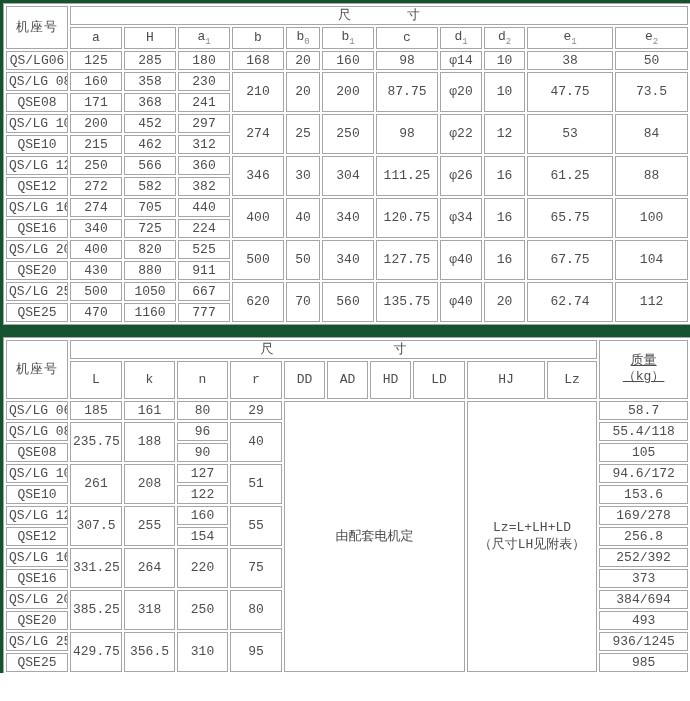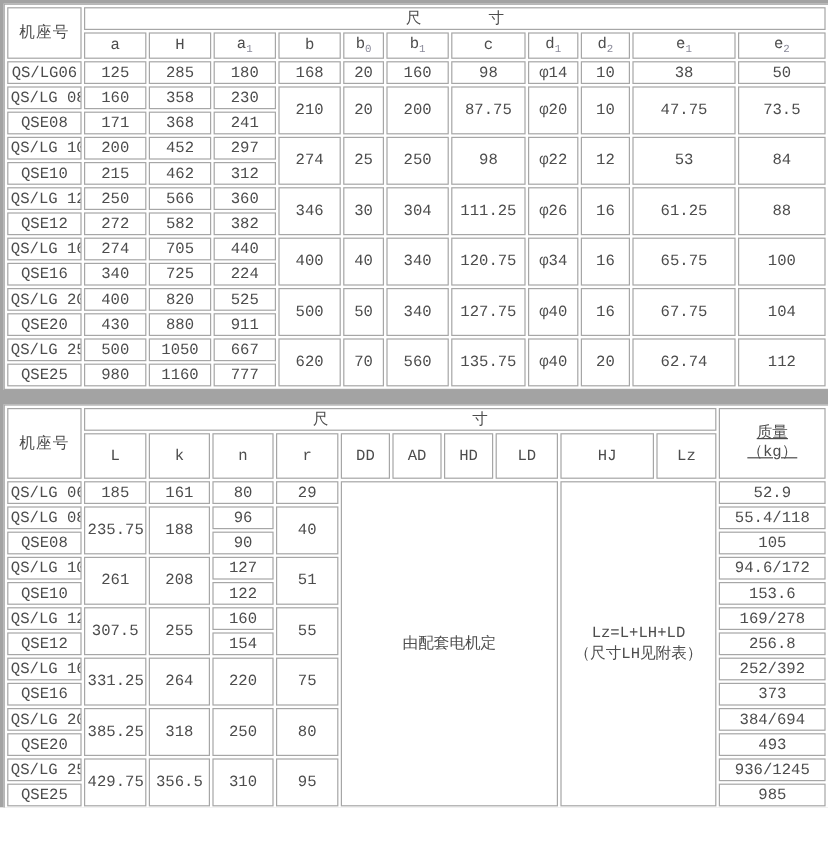--- a/index.html
+++ b/index.html
@@ -7,21 +7,21 @@
     padding: 0;
     background: #ffffff;
     font-family: "Liberation Mono", "DejaVu Sans Mono", monospace;
     color: #4d4d4d;
   }
   .page {
     width: 690px;
     height: 673px;
     padding: 3px 0 0 3px;
     box-sizing: border-box;
-    background: #a3a3a3;
+    background: #14532d;
   }
   table.dim-table {
     border-collapse: separate;
     border-spacing: 2px;
     table-layout: fixed;
     width: 686px;
     border: 1px solid #a6a6a6;
     background: #ffffff;
   }
   table.dim-table + table.dim-table {
@@ -227,21 +227,21 @@
           <td rowspan="2">70</td>
           <td rowspan="2">560</td>
           <td rowspan="2">135.75</td>
           <td rowspan="2">φ40</td>
           <td rowspan="2">20</td>
           <td rowspan="2">62.74</td>
           <td rowspan="2">112</td>
         </tr>
         <tr>
           <td>QSE25</td>
-          <td>980</td>
+          <td>470</td>
           <td>1160</td>
           <td>777</td>
         </tr>
       </tbody>
   </table>
 
   <table class="dim-table" id="t2">
     <colgroup>
       <col style="width:62px">
         <col style="width:52px">
@@ -288,21 +288,21 @@
           <td>QS/LG 06</td>
           <td>185</td>
           <td>161</td>
           <td>80</td>
           <td>29</td>
           <td rowspan="13" colspan="4" class="note-cell">由配套电机定</td>
           <td rowspan="13" colspan="2" class="note-cell">
             <div>Lz=L+LH+LD</div>
             <div>（尺寸LH见附表）</div>
           </td>
-          <td>52.9</td>
+          <td>58.7</td>
         </tr>
         <tr>
           <td>QS/LG 08</td>
           <td rowspan="2">235.75</td>
           <td rowspan="2">188</td>
           <td>96</td>
           <td rowspan="2">40</td>
           <td>55.4/118</td>
         </tr>
         <tr>

